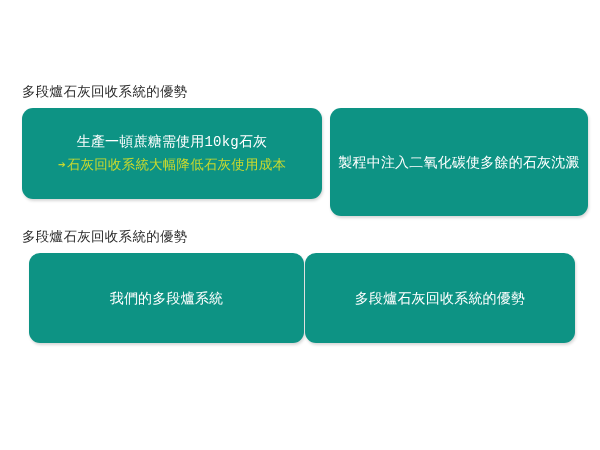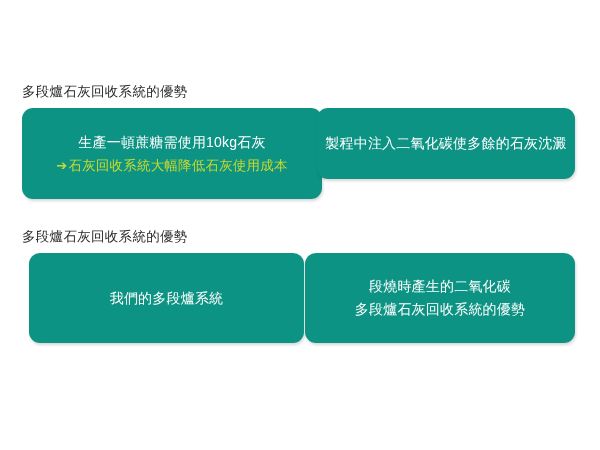--- a/index.html
+++ b/index.html
@@ -60,25 +60,26 @@
     text-align: center;
     box-shadow: 1px 2px 3px rgba(0, 0, 0, 0.16);
     padding: 4px 8px;
   }
 
   
   #card-lime-usage {
     left: 22px;
     width: 300px;
     height: 91px;
+    font-family: Liberation Mono, monospace;
   }
   #card-co2-injection {
-    left: 317px;
+    left: 330px;
     width: 258px;
-    height: 71px;
+    height: 108px;
   }
 
   
   #card-multi-hearth {
     left: 29px;
     width: 275px;
     height: 90px;
   }
   #card-co2-return {
     left: 305px;
@@ -134,20 +135,19 @@
   <div class="section" id="section-benefits">
     <h2 class="section-heading">多段爐石灰回收系統的優勢</h2>
 
     <div class="card-row">
 
       <div class="card" id="card-multi-hearth">
         <div class="card-line">我們的多段爐系統</div>
       </div>
 
       <div class="card" id="card-co2-return">
-        <div class="card-line">段燒時產生的二氧化碳</div>
         <div class="card-line">多段爐石灰回收系統的優勢</div>
       </div>
 
     </div>
   </div>
 
 </div>
 
 </body></html>

